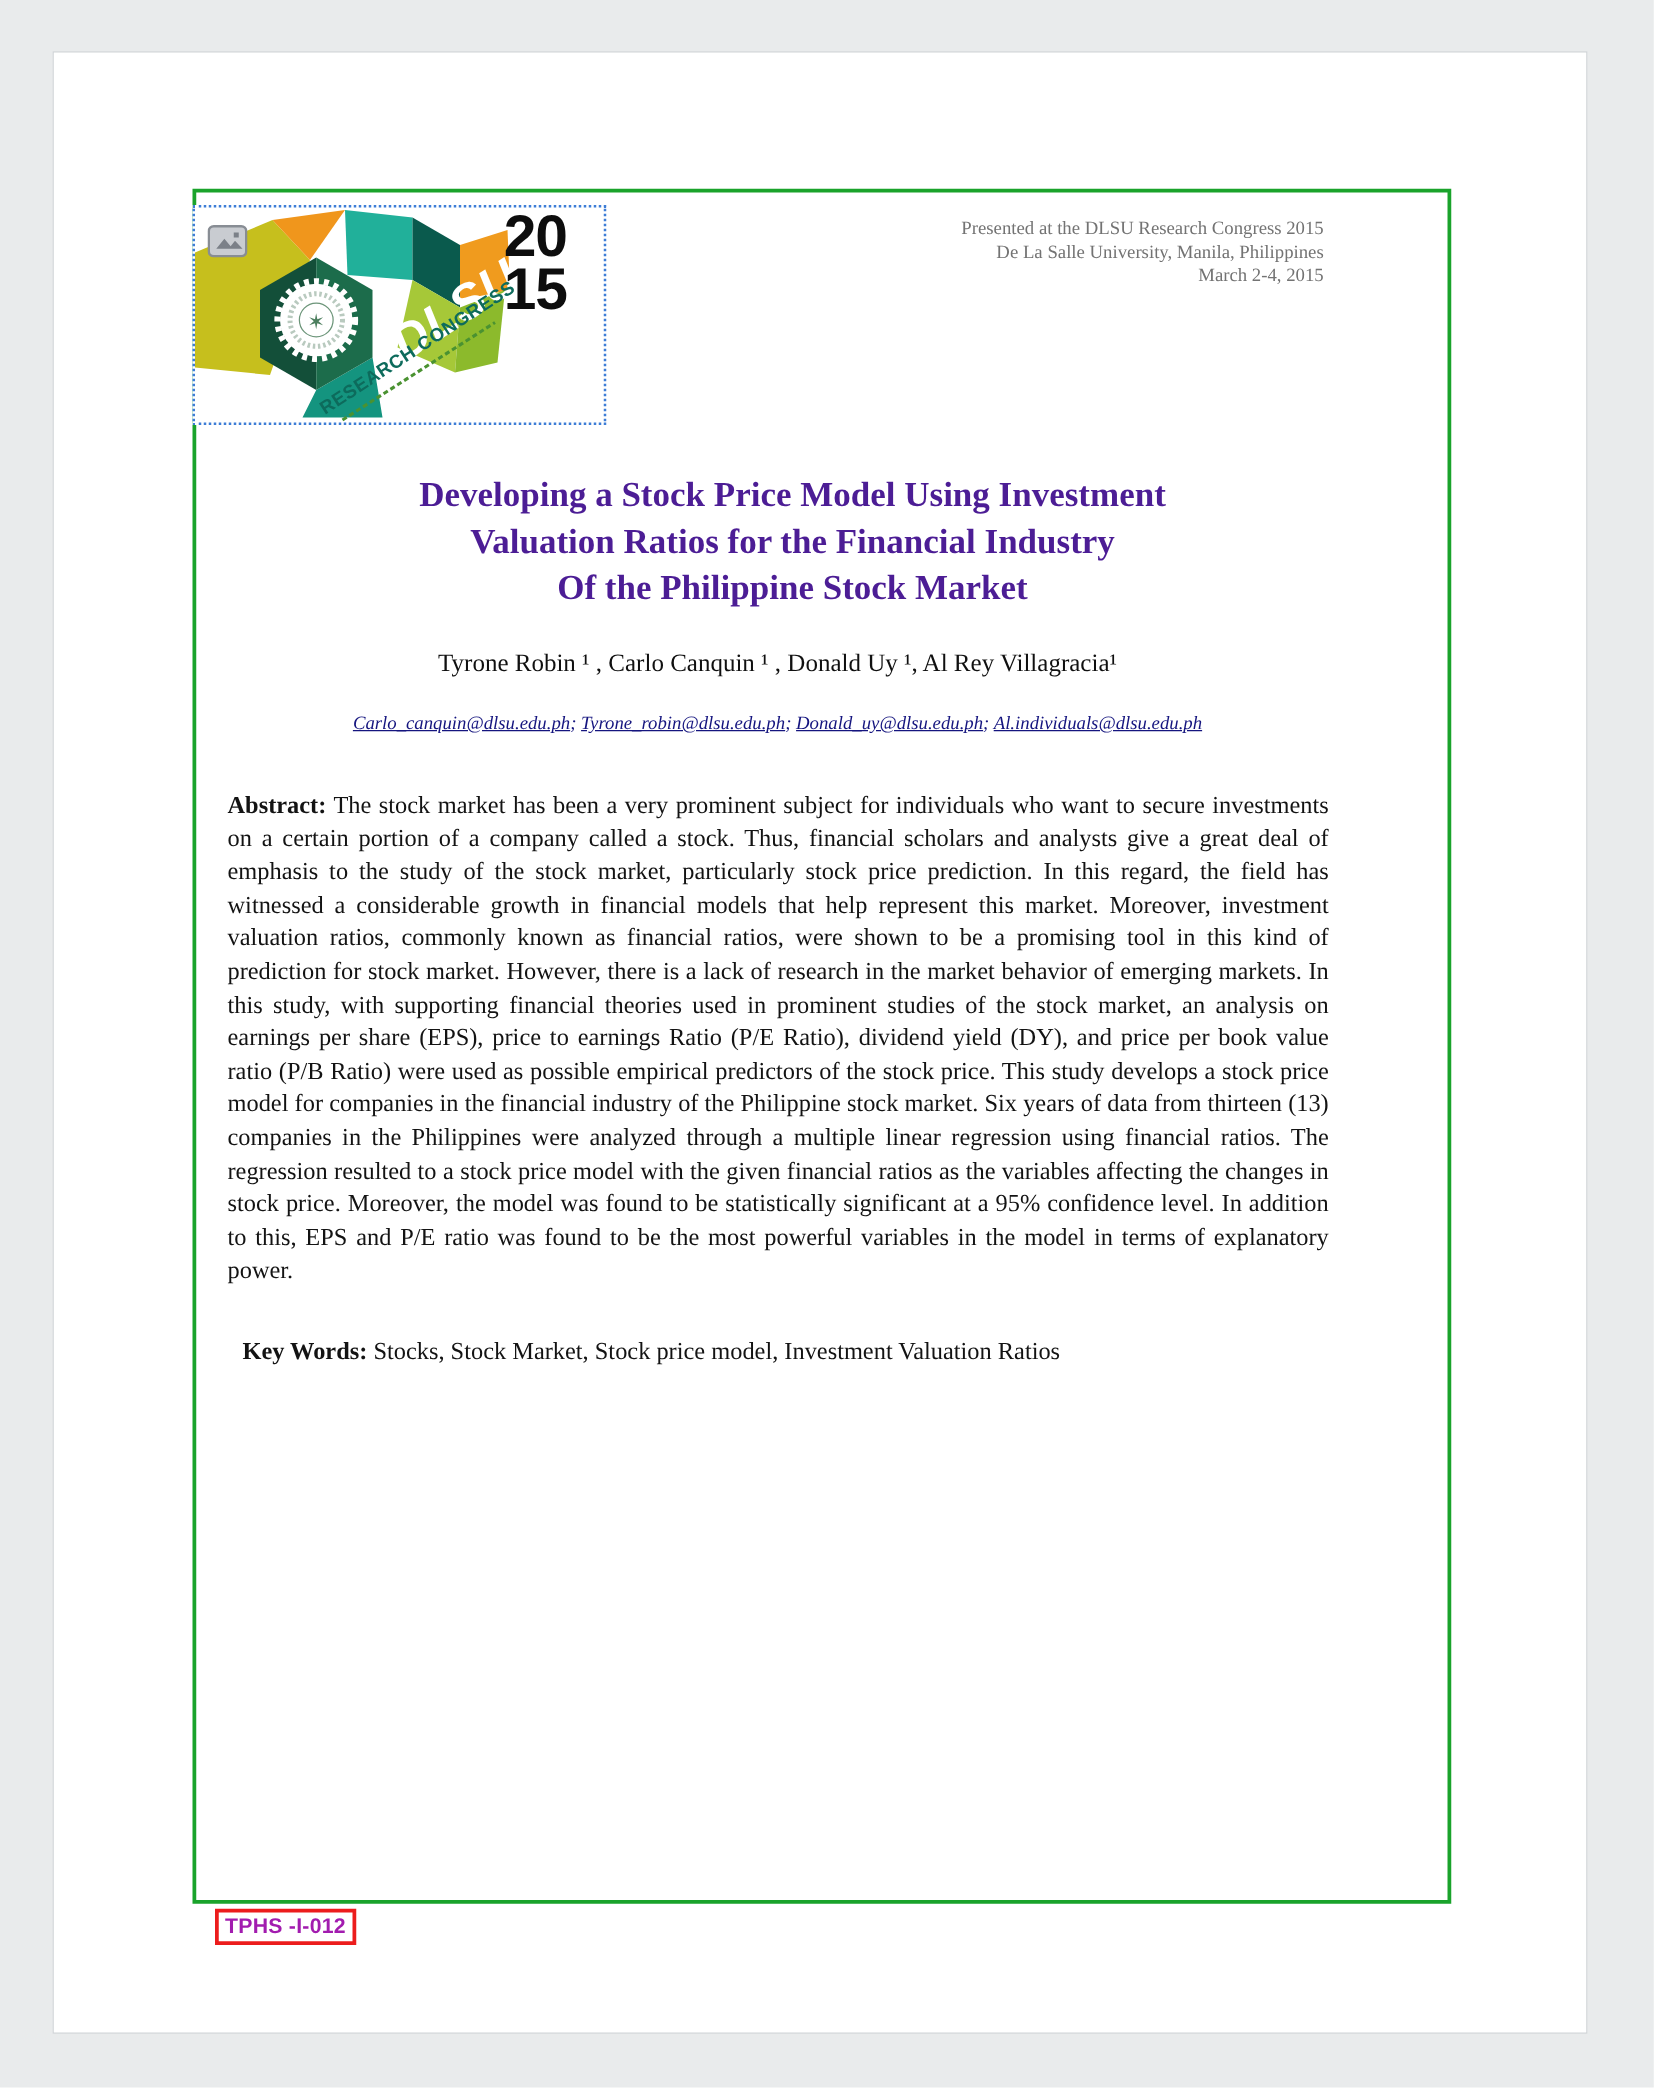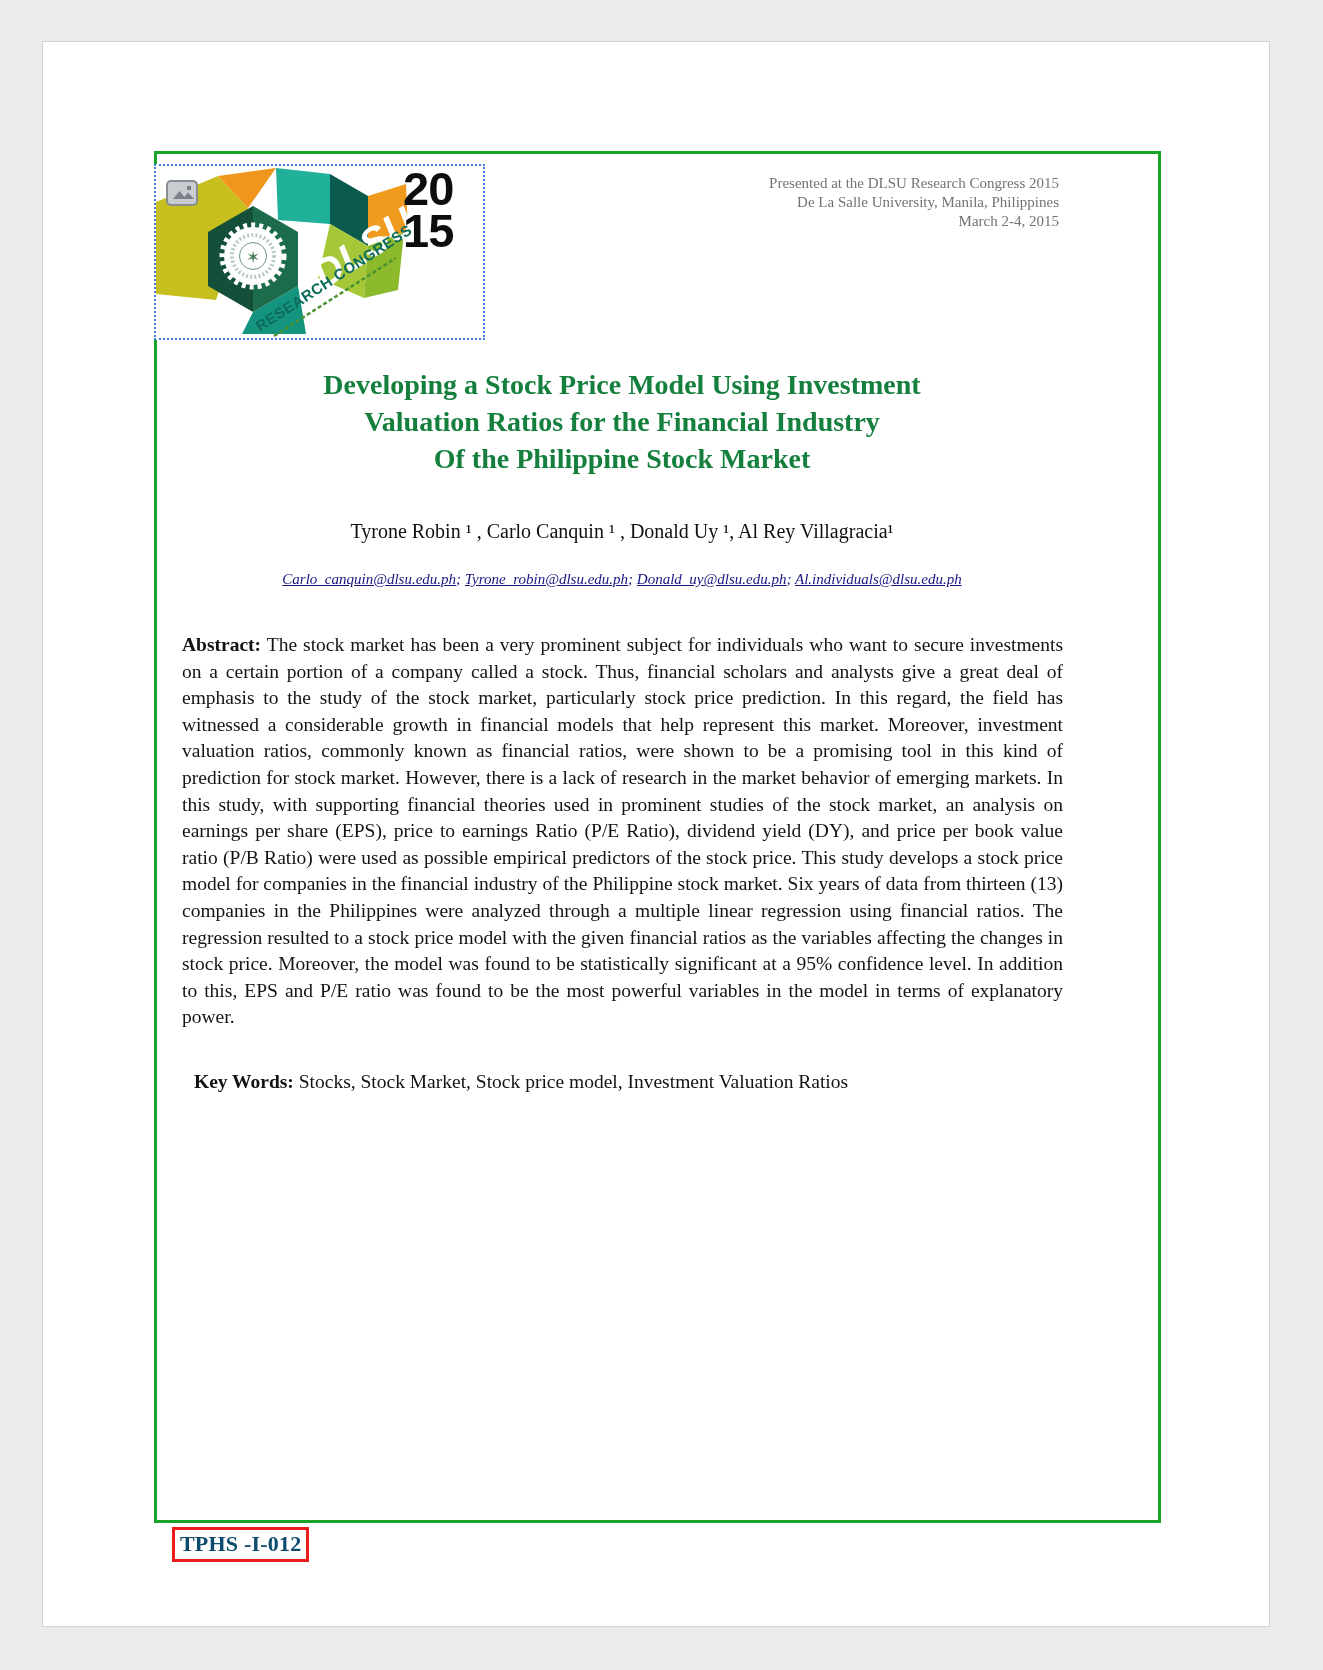--- a/index.html
+++ b/index.html
@@ -25,23 +25,23 @@
     position:absolute; left:247px; top:2px;
     font-family:"Liberation Sans", sans-serif; font-weight:700;
     font-size:47px; line-height:42px; color:#0d0d0d; letter-spacing:-1px;
   }
   .img-icon { position:absolute; left:10px; top:14px; }
   .presented {
     position:absolute; right:99px; top:20px; text-align:right;
     font-size:15px; line-height:19px; color:#737373; white-space:pre-line;
   }
   .title {
-    position:absolute; left:25px; top:212px; width:880px; margin:0;
+    position:absolute; left:25px; top:212px; width:880px; margin:12px;
     text-align:center; font-size:28px; line-height:37px; font-weight:700;
-    color:#15803d; white-space:pre-line;
+    color:#4c1d95; white-space:pre-line;
   }
   .authors {
     position:absolute; left:25px; top:366px; width:880px;
     text-align:center; font-size:20px; color:#101010;
   }
   .affiliation {
     position:absolute; left:25px; top:398px; width:880px;
     text-align:center; font-size:15px; font-style:italic; color:#101010;
   }
   .emails {
@@ -56,22 +56,22 @@
   }
   .keywords {
     position:absolute; left:25px; top:905px; width:881px; margin:12px;
     font-size:19.5px; color:#131313;
   }
   .doc-code {
     position:absolute; left:129px; top:1485px;
     border:3px solid #ec1c1c; padding:1px 5px 2px; background:#fff;
   }
   .doc-code span {
-    font-family:Liberation Serif, serif; font-weight:700;
-    font-size:22px; color:#0c4a6e; letter-spacing:0.2px;
+    font-family:Liberation Sans, sans-serif; font-weight:700;
+    font-size:17px; color:#a21caf; letter-spacing:0.2px;
   }
 </style>
 </head>
 <body>
 
 <div class="page">
   <div class="green-frame">
 
     <div class="logo-block">
       <svg class="logo-svg" width="256" height="172" viewBox="0 0 256 172">

